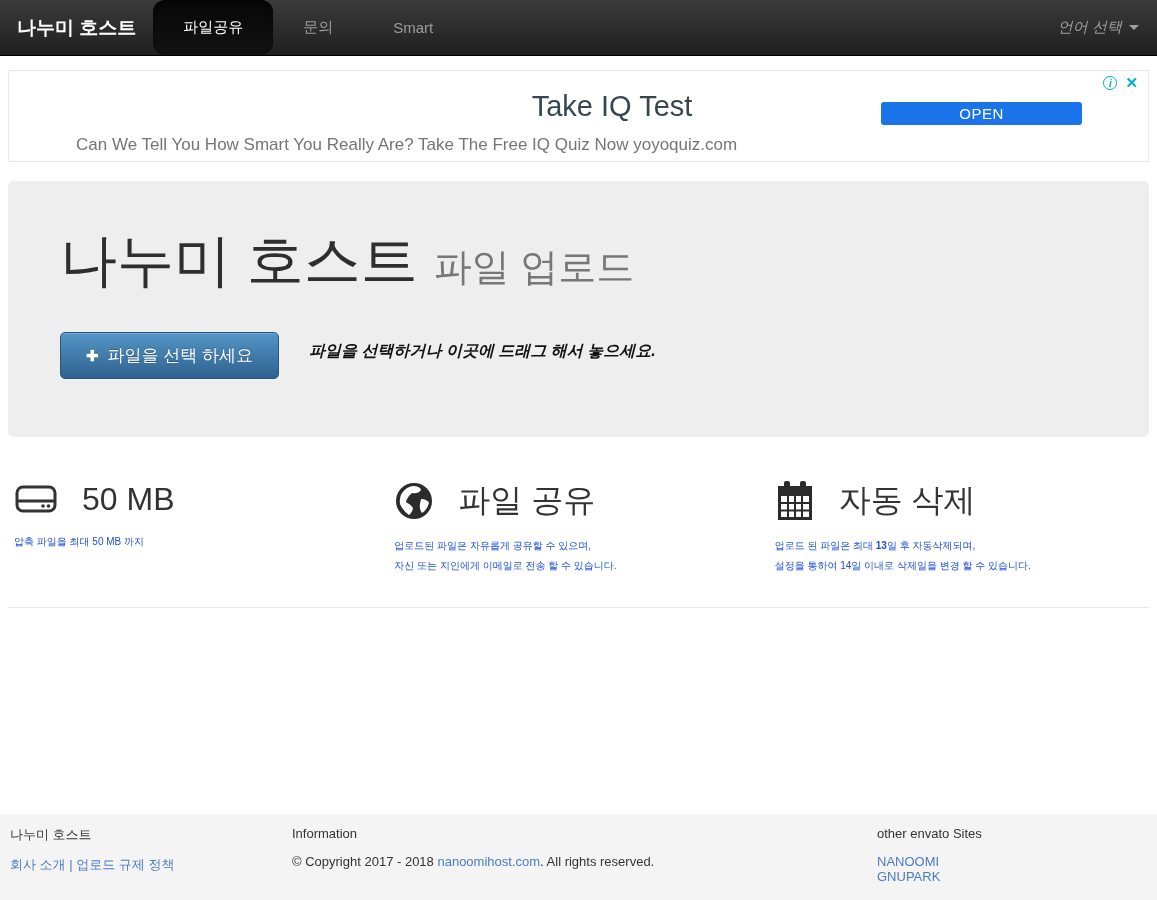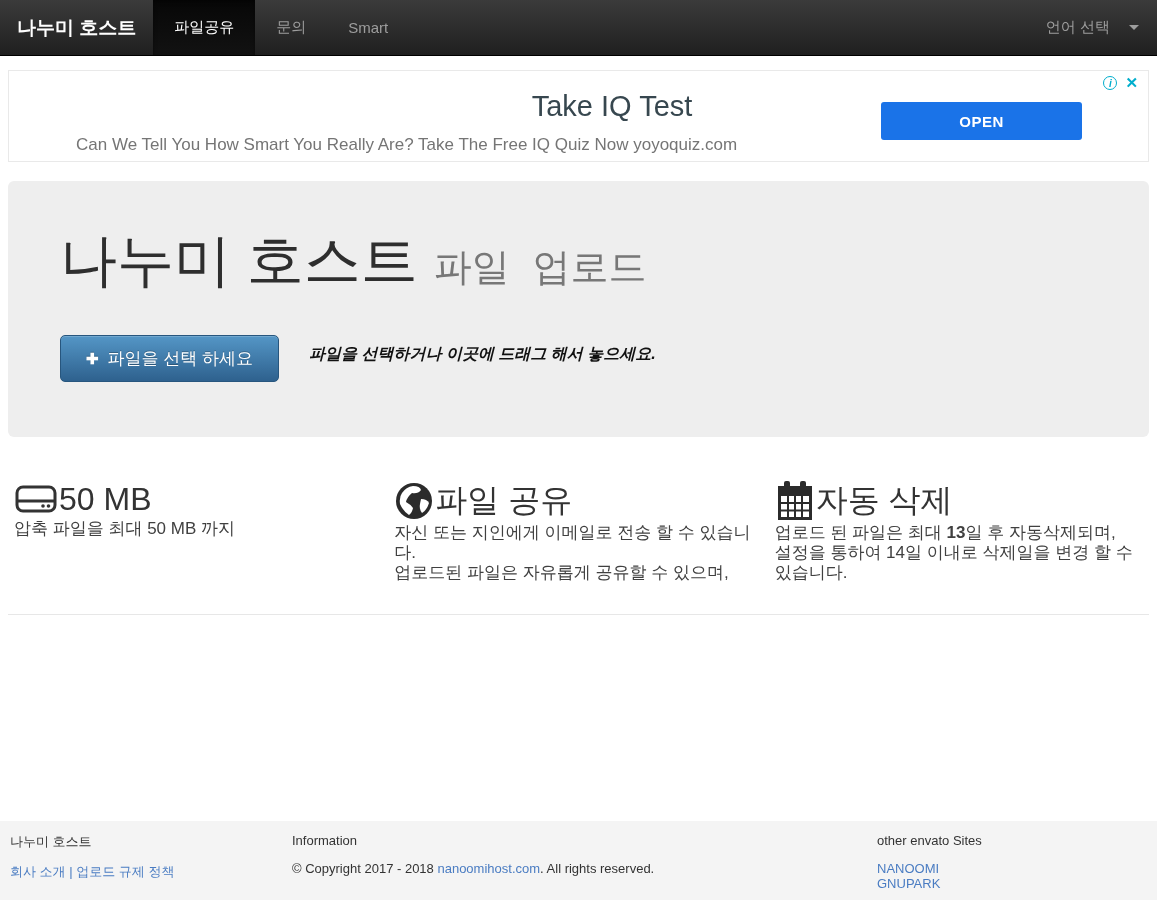--- a/index.html
+++ b/index.html
@@ -11,90 +11,90 @@
     height: 56px; display: flex; align-items: stretch;
     background: linear-gradient(#3b3b3b, #1f1f1f);
     border-bottom: 1px solid #000;
   }
   .navbar-brand {
     color: #fff; font-size: 19px; font-weight: bold;
     display: flex; align-items: center; padding: 0 17px; cursor: pointer;
   }
   .nav-items { display: flex; align-items: stretch; }
   .nav-item {
-    display: flex; align-items: center; padding: 0 21px;
-    color: #9d9d9d; font-size: 15px; cursor: pointer;
+    display: flex; align-items: center; padding: 0 30px;
+    color: #9d9d9d; font-size: 15px; cursor: pointer; border-radius: 12px;
   }
   .nav-item.active {
     color: #fff;
     background: linear-gradient(#070707, #121212);
     box-shadow: inset 0 2px 4px rgba(0,0,0,.45);
   }
   .nav-right { margin-left: auto; display: flex; align-items: stretch; }
   .lang-select {
-    display: flex; align-items: center; gap: 19px; padding: 0 18px;
-    color: #9d9d9d; font-size: 15px; cursor: pointer;
+    display: flex; align-items: center; gap: 7px; padding: 0 18px;
+    color: #9d9d9d; font-size: 15px; cursor: pointer; font-style: italic;
   }
   .caret {
     width: 0; height: 0; display: inline-block;
     border-left: 5px solid transparent; border-right: 5px solid transparent;
     border-top: 5px solid #9d9d9d;
   }
 
   
   .ad-banner {
     position: relative; margin: 14px 8px 0 8px; height: 92px;
     background: #fff; border: 1px solid #e9e9e9;
   }
   .ad-text { padding: 18px 0 0 67px; }
   .ad-title { font-size: 29px; font-weight: 500; color: #37474f; line-height: 34px; text-align: center; }
   .ad-subtitle { font-size: 17px; color: #757575; margin-top: 12px; }
   .ad-open-btn {
-    position: absolute; top: 31px; right: 66px; width: 201px; height: 38px;
+    position: absolute; top: 31px; right: 66px; width: 201px; height: 23px;
     border: none; border-radius: 3px; color: #fff; font-family: inherit;
-    font-size: 15px; font-weight: bold; letter-spacing: .5px; cursor: pointer;
+    font-size: 15px; font-weight: normal; letter-spacing: .5px; cursor: pointer;
   }
   .ad-controls {
     position: absolute; top: 5px; right: 10px;
     display: flex; align-items: center; gap: 8px;
   }
   .ad-info-icon {
     width: 14px; height: 14px; border-radius: 50%;
     border: 1.5px solid #00aecd; color: #00aecd;
     font-size: 10px; font-style: italic; font-weight: bold;
     display: flex; align-items: center; justify-content: center; cursor: pointer;
   }
   .ad-close-icon { color: #00aecd; font-size: 15px; font-weight: bold; cursor: pointer; line-height: 14px; }
 
   
   .jumbotron {
     margin: 19px 8px 0 8px; height: 256px; background: #eee; border-radius: 6px;
     padding: 48px 52px 0 52px;
   }
   .hero-title { font-size: 57px; font-weight: 500; color: #2e2e2e; line-height: 62px; white-space: nowrap; }
-  .hero-title .hero-small { font-size: 38px; color: #777; font-weight: 400; font-family: Liberation Mono, monospace; }
+  .hero-title .hero-small { font-size: 38px; color: #777; font-weight: 400; }
   .upload-row { display: flex; align-items: flex-start; margin-top: 34px; }
   .select-files-btn {
     display: inline-flex; align-items: center; gap: 9px;
     padding: 11px 25px; font-family: inherit; font-size: 17px; color: #fff;
     background: linear-gradient(#5496c6, #2e618e);
     border: 1px solid #27567e; border-radius: 5px; cursor: pointer;
     text-shadow: 0 -1px 0 rgba(0,0,0,.25);
     box-shadow: inset 0 1px 0 rgba(255,255,255,.18);
   }
   .plus-glyph { font-size: 15px; font-weight: bold; }
   .drag-hint { margin: 9px 0 0 30px; font-size: 16px; font-weight: bold; color: #111; font-style: italic; }
 
   
   .features { display: flex; margin: 42px 8px 0 8px; }
   .feature { flex: 1; padding: 0 6px; }
-  .feature-head { display: flex; align-items: center; gap: 1px; }
+  .feature-head { display: flex; align-items: center; gap: 24px; }
   .feature-title { font-size: 32px; font-weight: 400; color: #333; }
   .feature-icon { flex: 0 0 auto; }
-  .feature-text { font-size: 17px; color: #404040; line-height: 20px; }
+  .feature-text { margin-top: 13px; font-size: 10px; color: #1d4ed8; line-height: 20px; }
 
   .divider { border: none; border-top: 1px solid #e7e7e7; margin: 31px 8px 0 8px; }
 
   
   .footer {
     margin-top: 206px; background: #f4f4f4; height: 100%;
     padding-top: 12px; display: flex; font-size: 13px;
   }
   .footer-col-brand { width: 292px; padding-left: 10px; }
   .footer-col-info  { width: 585px; }
@@ -167,22 +167,22 @@
   <div class="feature">
     <div class="feature-head">
       <svg class="feature-icon" width="40" height="40" viewBox="0 0 40 40">
         <circle cx="20" cy="20" r="18" fill="#2b2b2b"></circle>
         <path d="M8 12 Q12 6 19 5 Q26 5 27 9 Q24 13 18 12 Q13 16 12 21 Q16 23 19 27 Q18 32 15 34 Q9 30 6 23 Q5 16 8 12 Z" fill="#fff"></path>
         <path d="M27 18 Q33 18 35 22 Q33 29 28 32 Q25 28 26 23 Z" fill="#fff"></path>
       </svg>
       <div class="feature-title">파일 공유</div>
     </div>
     <div class="feature-text">
+      <div>업로드된 파일은 자유롭게 공유할 수 있으며,</div>
       <div>자신 또는 지인에게 이메일로 전송 할 수 있습니다.</div>
-      <div>업로드된 파일은 자유롭게 공유할 수 있으며,</div>
     </div>
   </div>
 
   <div class="feature">
     <div class="feature-head">
       <svg class="feature-icon" width="40" height="42" viewBox="0 0 40 42">
         <rect x="9" y="1" width="6" height="10" rx="2" fill="#2b2b2b"></rect>
         <rect x="25" y="1" width="6" height="10" rx="2" fill="#2b2b2b"></rect>
         <rect x="3" y="6" width="34" height="10" fill="#2b2b2b"></rect>
         <rect x="4.5" y="7.5" width="31" height="31" fill="none" stroke="#2b2b2b" stroke-width="3"></rect>

